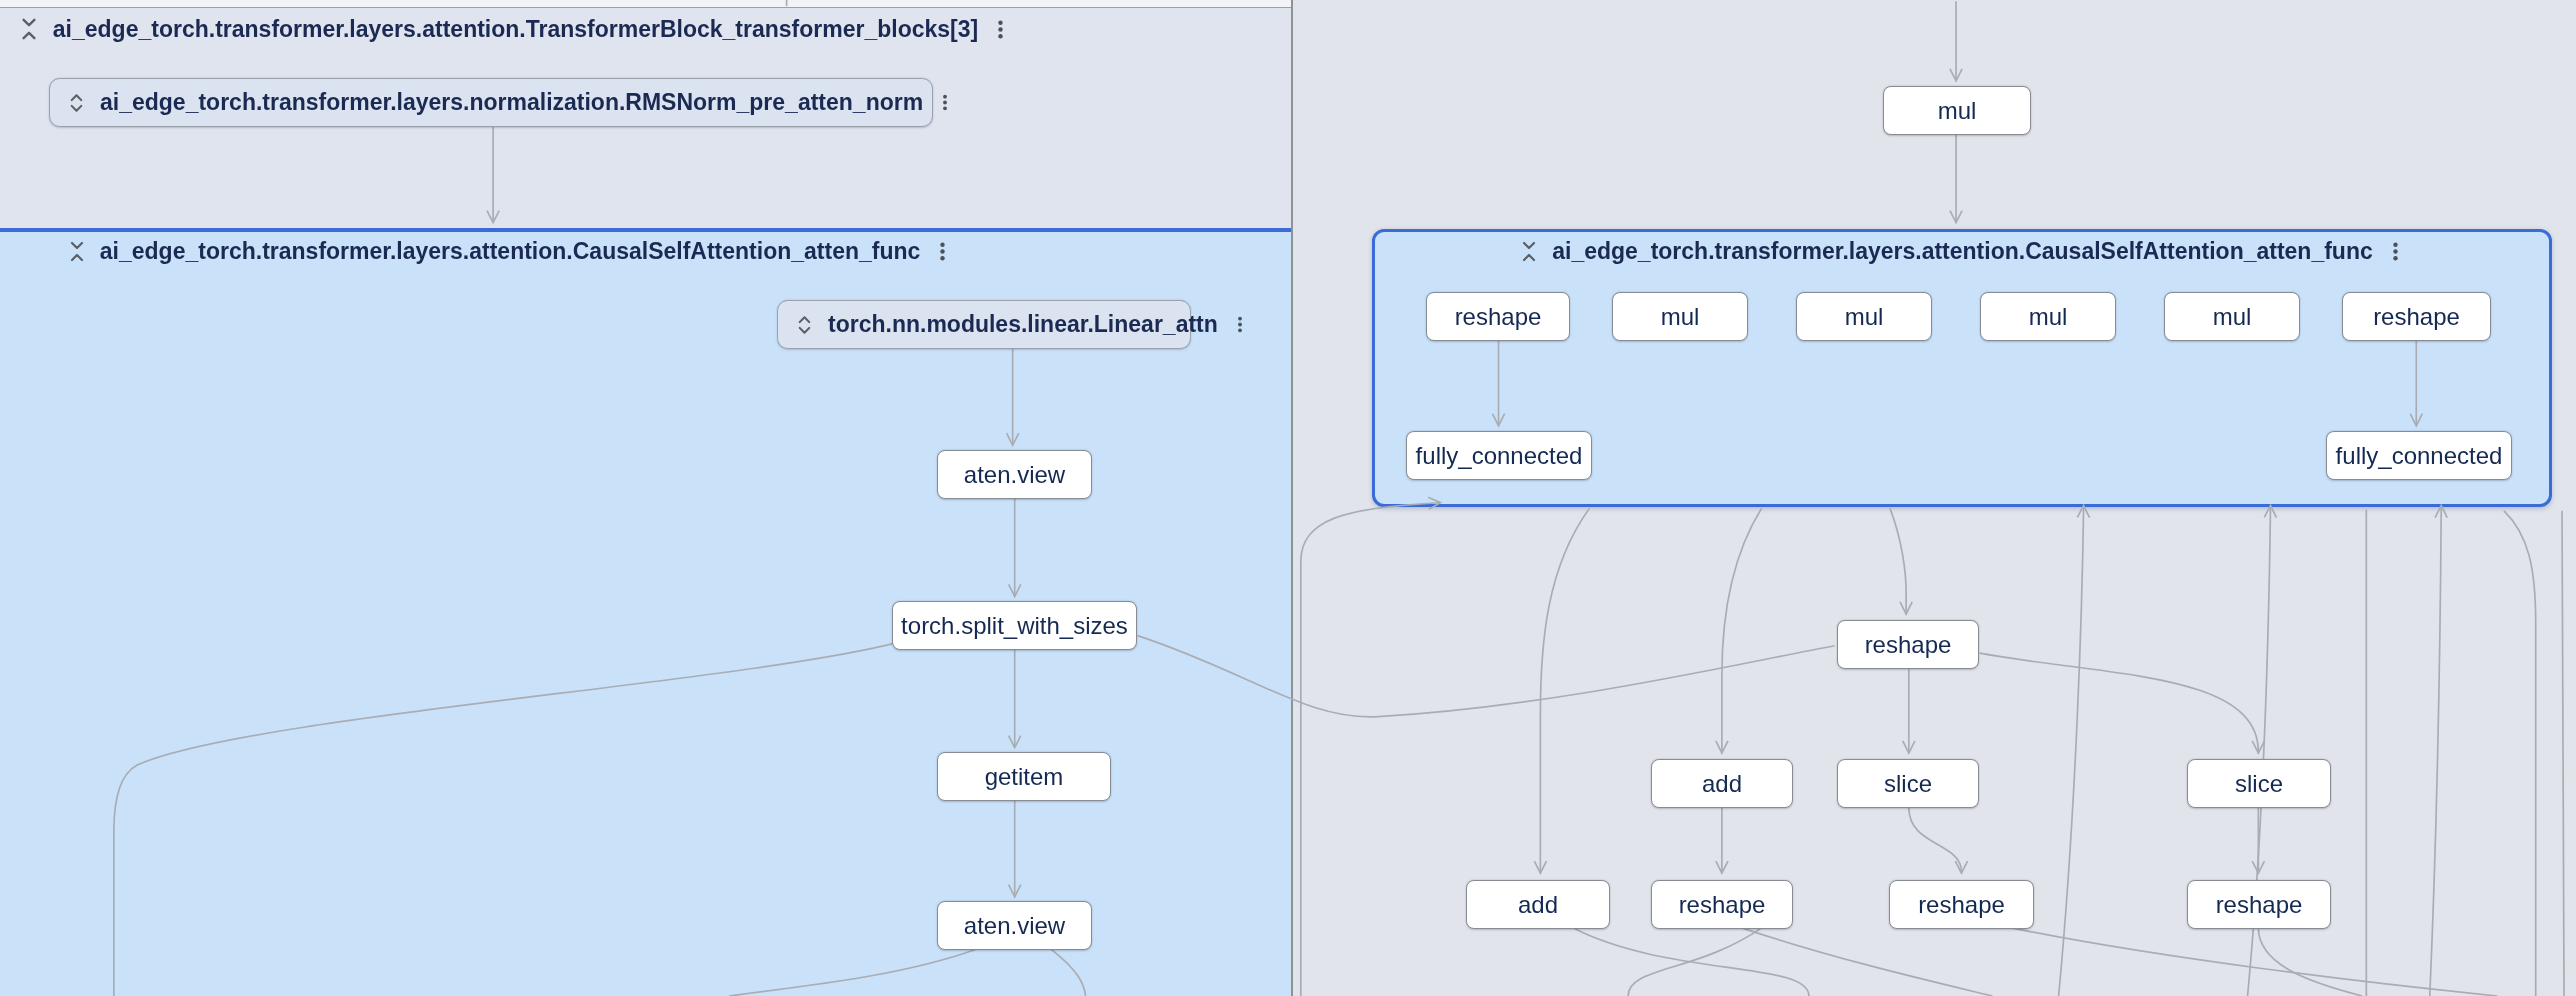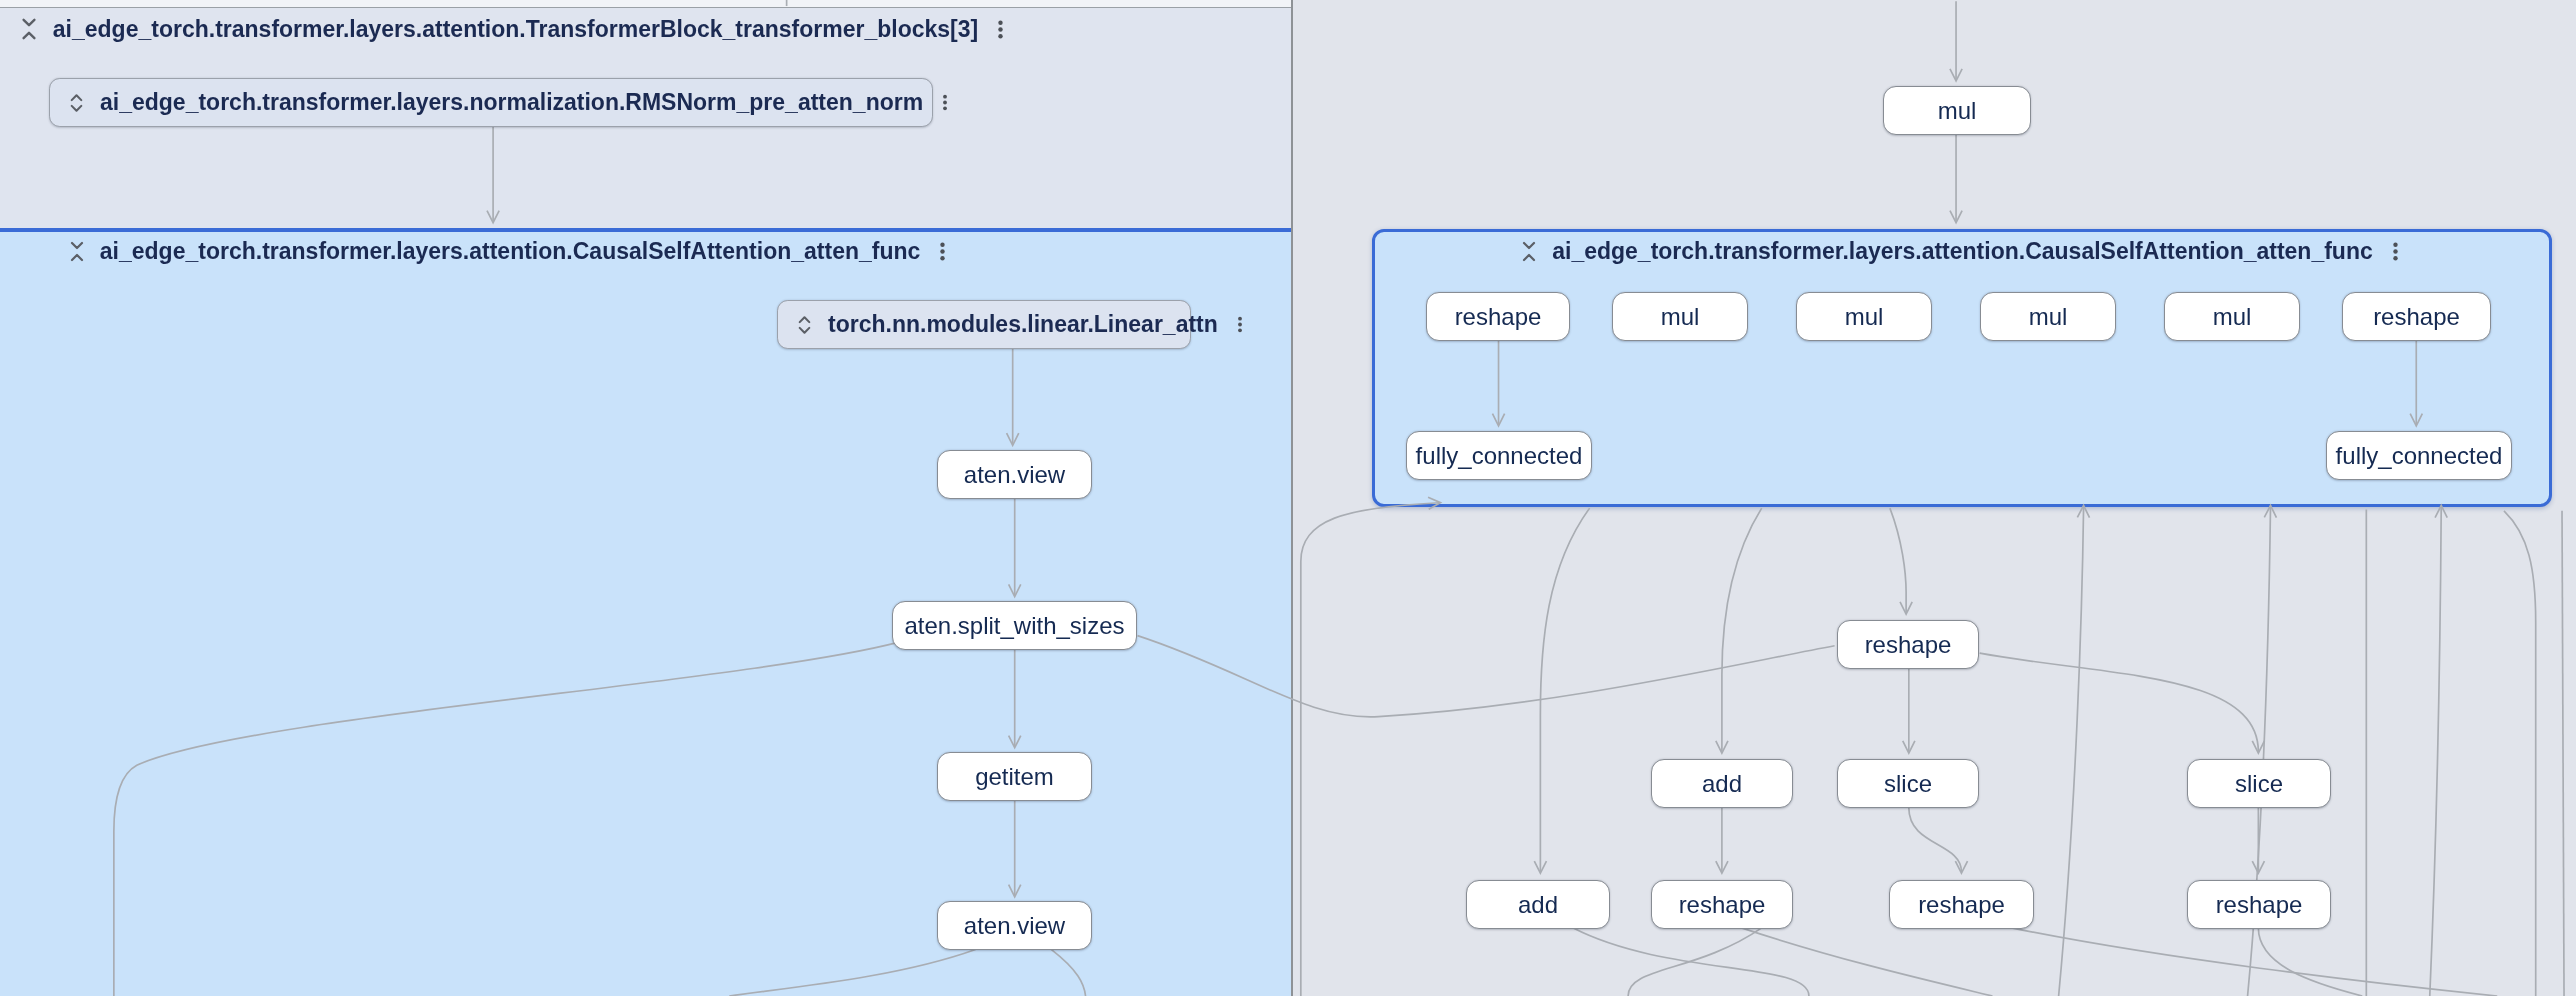--- a/index.html
+++ b/index.html
@@ -12,21 +12,21 @@
   .right-pane{position:absolute;left:1293px;top:0;width:1283px;height:996px;background:#e1e4eb;}
   .pane-divider{position:absolute;left:1291px;top:0;width:2px;height:996px;background:#8e9296;}
   .right-attn-group{position:absolute;left:1372px;top:229px;width:1180px;height:278px;background:#c9e2fa;border:3.4px solid #3a6bd6;border-radius:12px;box-sizing:border-box;box-shadow:0 1.4px 4px rgba(40,70,140,.25);}
 
   
   .group-header{position:absolute;display:flex;align-items:center;gap:10.8px;cursor:pointer;}
   .group-title{font-size:23px;font-weight:700;color:#1b2a52;white-space:nowrap;text-align:right;}
   .icon{display:inline-flex;align-items:center;justify-content:center;flex:0 0 auto;}
 
   
-  .op-node{position:absolute;background:#ffffff;border:1.7px solid #878c93;border-radius:13px;
+  .op-node{position:absolute;background:#ffffff;border:1.7px solid #878c93;border-radius:8px;
     display:flex;align-items:center;justify-content:center;box-sizing:border-box;
     box-shadow:0 0.7px 2px rgba(30,40,60,.25);cursor:pointer;}
   .op-node span{font-size:24px;font-weight:500;color:#152a52;white-space:nowrap;}
   .grp-node{position:absolute;background:#dce3f0;border:1.7px solid #9ba1ab;border-radius:10.8px;
     display:flex;align-items:center;box-sizing:border-box;padding:0 15px;gap:12px;
     box-shadow:0 0.7px 2px rgba(30,40,60,.22);cursor:pointer;}
   .grp-node .lbl{flex:1;text-align:center;font-size:23px;font-weight:700;color:#1b2a52;white-space:nowrap;}
 
   
   #edges{position:absolute;left:0;top:0;pointer-events:none;}
@@ -164,23 +164,23 @@
             <circle cx="12" cy="5" r="2.3" fill="#4c5057"></circle>
             <circle cx="12" cy="12" r="2.3" fill="#4c5057"></circle>
             <circle cx="12" cy="19" r="2.3" fill="#4c5057"></circle>
           </svg>
         </span>
       </div>
       <div class="op-node" style="left: 937px; top: 450px; width: 155px; height: 49px;">
         <span>aten.view</span>
       </div>
       <div class="op-node" style="left: 892px; top: 601px; width: 245px; height: 49px;">
-        <span>aten.split_with_sizes</span>
-      </div>
-      <div class="op-node" style="left: 937px; top: 752px; width: 155px; height: 49px;">
+        <span>torch.split_with_sizes</span>
+      </div>
+      <div class="op-node" style="left: 937px; top: 752px; width: 174px; height: 49px;">
         <span>getitem</span>
       </div>
       <div class="op-node" style="left: 937px; top: 901px; width: 155px; height: 49px;">
         <span>aten.view</span>
       </div>
       <div class="op-node" style="left: 1883px; top: 86px; width: 148px; height: 49px;">
         <span>mul</span>
       </div>
       <div class="op-node" style="left: 1426px; top: 292px; width: 144px; height: 49px;">
         <span>reshape</span>

